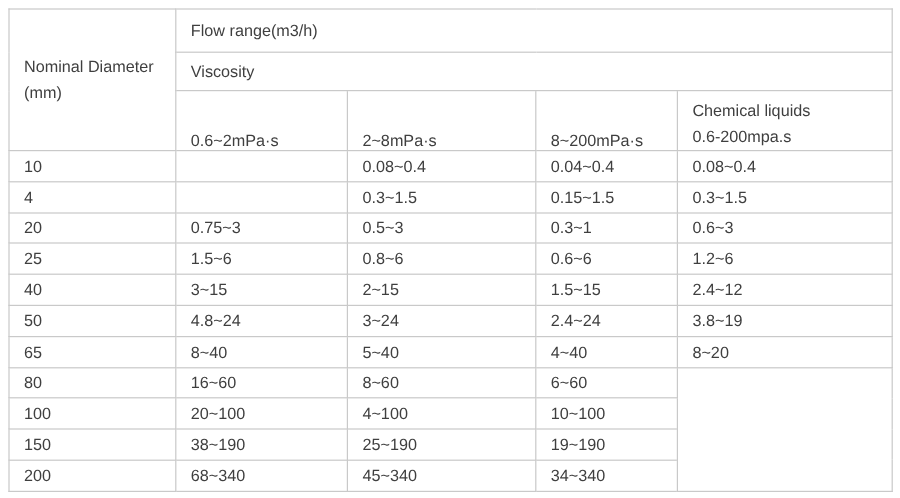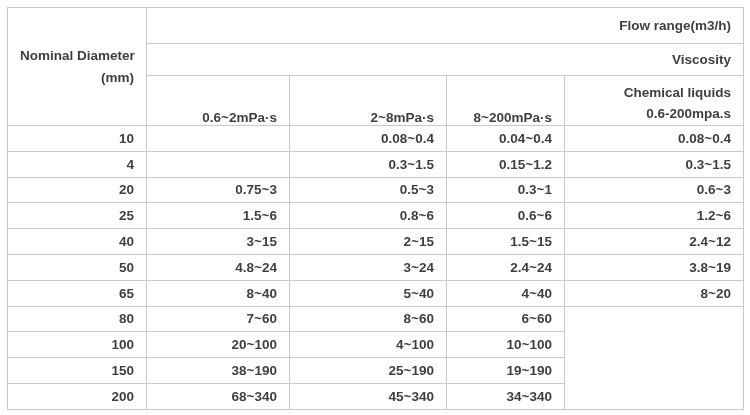--- a/index.html
+++ b/index.html
@@ -20,23 +20,23 @@
     position: absolute;
     left: 7px;
     top: 7px;
     width: 736px;
     border-collapse: collapse;
     table-layout: fixed;
     background: #ffffff;
   }
   table.spec td, table.spec th {
     border: 1px solid #c9c9c9;
-    font-weight: bold;
-    text-align: right;
-    padding: 0 12px 0 12px;
+    font-weight: normal;
+    text-align: left;
+    padding: 0 22px 0 12px;
     overflow: hidden;
     white-space: nowrap;
   }
   
   tr.flow-row    { height: 36px; }
   tr.visc-row    { height: 32px; }
   tr.colhead-row { height: 50px; }
   tr.data-row    { height: 25.8px; }
 
   th.center-head { text-align: center; vertical-align: middle; white-space: pre; padding-left: 6px; }
@@ -86,21 +86,21 @@
     <td class="v-cell"></td>
     <td class="v-cell">0.08~0.4</td>
     <td class="v-cell">0.04~0.4</td>
     <td class="v-cell">0.08~0.4</td>
   </tr>
 
   <tr class="data-row">
     <td class="d-cell">4</td>
     <td class="v-cell"></td>
     <td class="v-cell">0.3~1.5</td>
-    <td class="v-cell">0.15~1.2</td>
+    <td class="v-cell">0.15~1.5</td>
     <td class="v-cell">0.3~1.5</td>
   </tr>
 
   <tr class="data-row">
     <td class="d-cell">20</td>
     <td class="v-cell">0.75~3</td>
     <td class="v-cell">0.5~3</td>
     <td class="v-cell">0.3~1</td>
     <td class="v-cell">0.6~3</td>
   </tr>
@@ -132,21 +132,21 @@
   <tr class="data-row">
     <td class="d-cell">65</td>
     <td class="v-cell">8~40</td>
     <td class="v-cell">5~40</td>
     <td class="v-cell">4~40</td>
     <td class="v-cell">8~20</td>
   </tr>
 
   <tr class="data-row">
     <td class="d-cell">80</td>
-    <td class="v-cell">7~60</td>
+    <td class="v-cell">16~60</td>
     <td class="v-cell">8~60</td>
     <td class="v-cell">6~60</td>
     <td class="v-cell" rowspan="4"></td>
   </tr>
 
   <tr class="data-row">
     <td class="d-cell">100</td>
     <td class="v-cell">20~100</td>
     <td class="v-cell">4~100</td>
     <td class="v-cell">10~100</td>

